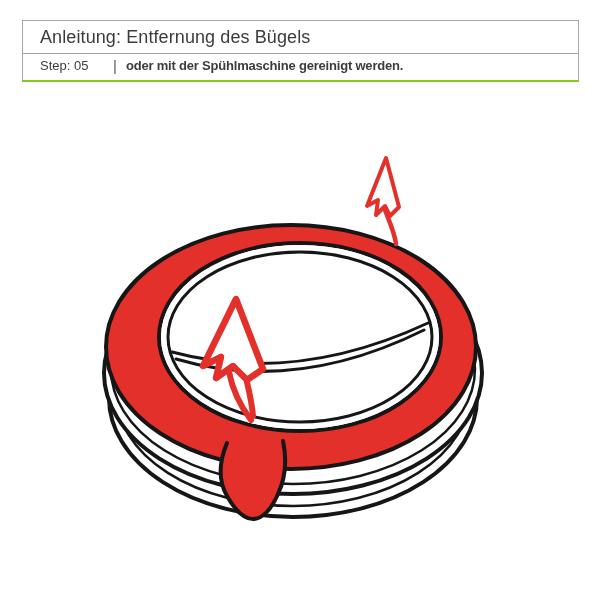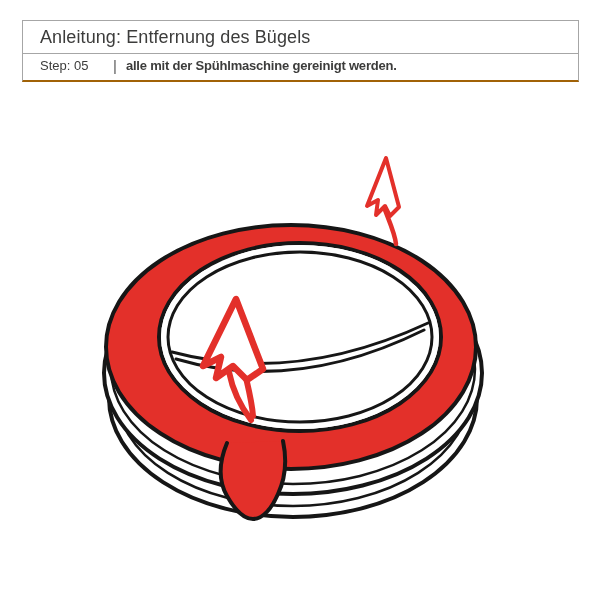--- a/index.html
+++ b/index.html
@@ -11,21 +11,21 @@
   html,body{margin:0;padding:0;background:#ffffff;}
   body{
     width:600px;height:600px;position:relative;overflow:hidden;
     font-family:"Liberation Sans", sans-serif;
     -webkit-font-smoothing:antialiased;
   }
   .instruction-header{
     position:absolute;left:22px;top:20px;width:557px;
     box-sizing:border-box;background:#fff;
     border:1px solid var(--border-gray);
-    border-bottom:2px solid #a16207;
+    border-bottom:2px solid #84cc16;
   }
   .title-row{
     padding:6px 17px 5px 17px;
     border-bottom:1px solid var(--border-gray);
   }
   .page-title{
     font-size:18px;line-height:21px;color:var(--text-gray);
     font-weight:400;letter-spacing:0.1px;
   }
   .step-row{
@@ -51,21 +51,21 @@
 <body>
 
 <div class="instruction-header">
   <div class="title-row">
     <span class="page-title">Anleitung: Entfernung des Bügels</span>
   </div>
   <div class="step-row">
     <span class="step-label">Step: 05</span>
     <span class="step-divider">|</span>
     <span class="step-description">
-      <div>alle mit der Spühlmaschine gereinigt werden.</div>
+      <div>oder mit der Spühlmaschine gereinigt werden.</div>
     </span>
   </div>
 </div>
 
 <div class="illustration-wrap">
   <svg width="600" height="600" viewBox="0 0 600 600">
 
     <g>
       <ellipse class="ink" cx="293" cy="398" rx="184" ry="119" fill="#ffffff" stroke-width="4"></ellipse>
       <ellipse class="ink" cx="293" cy="393" rx="177" ry="113" fill="none" stroke-width="2.5"></ellipse>

